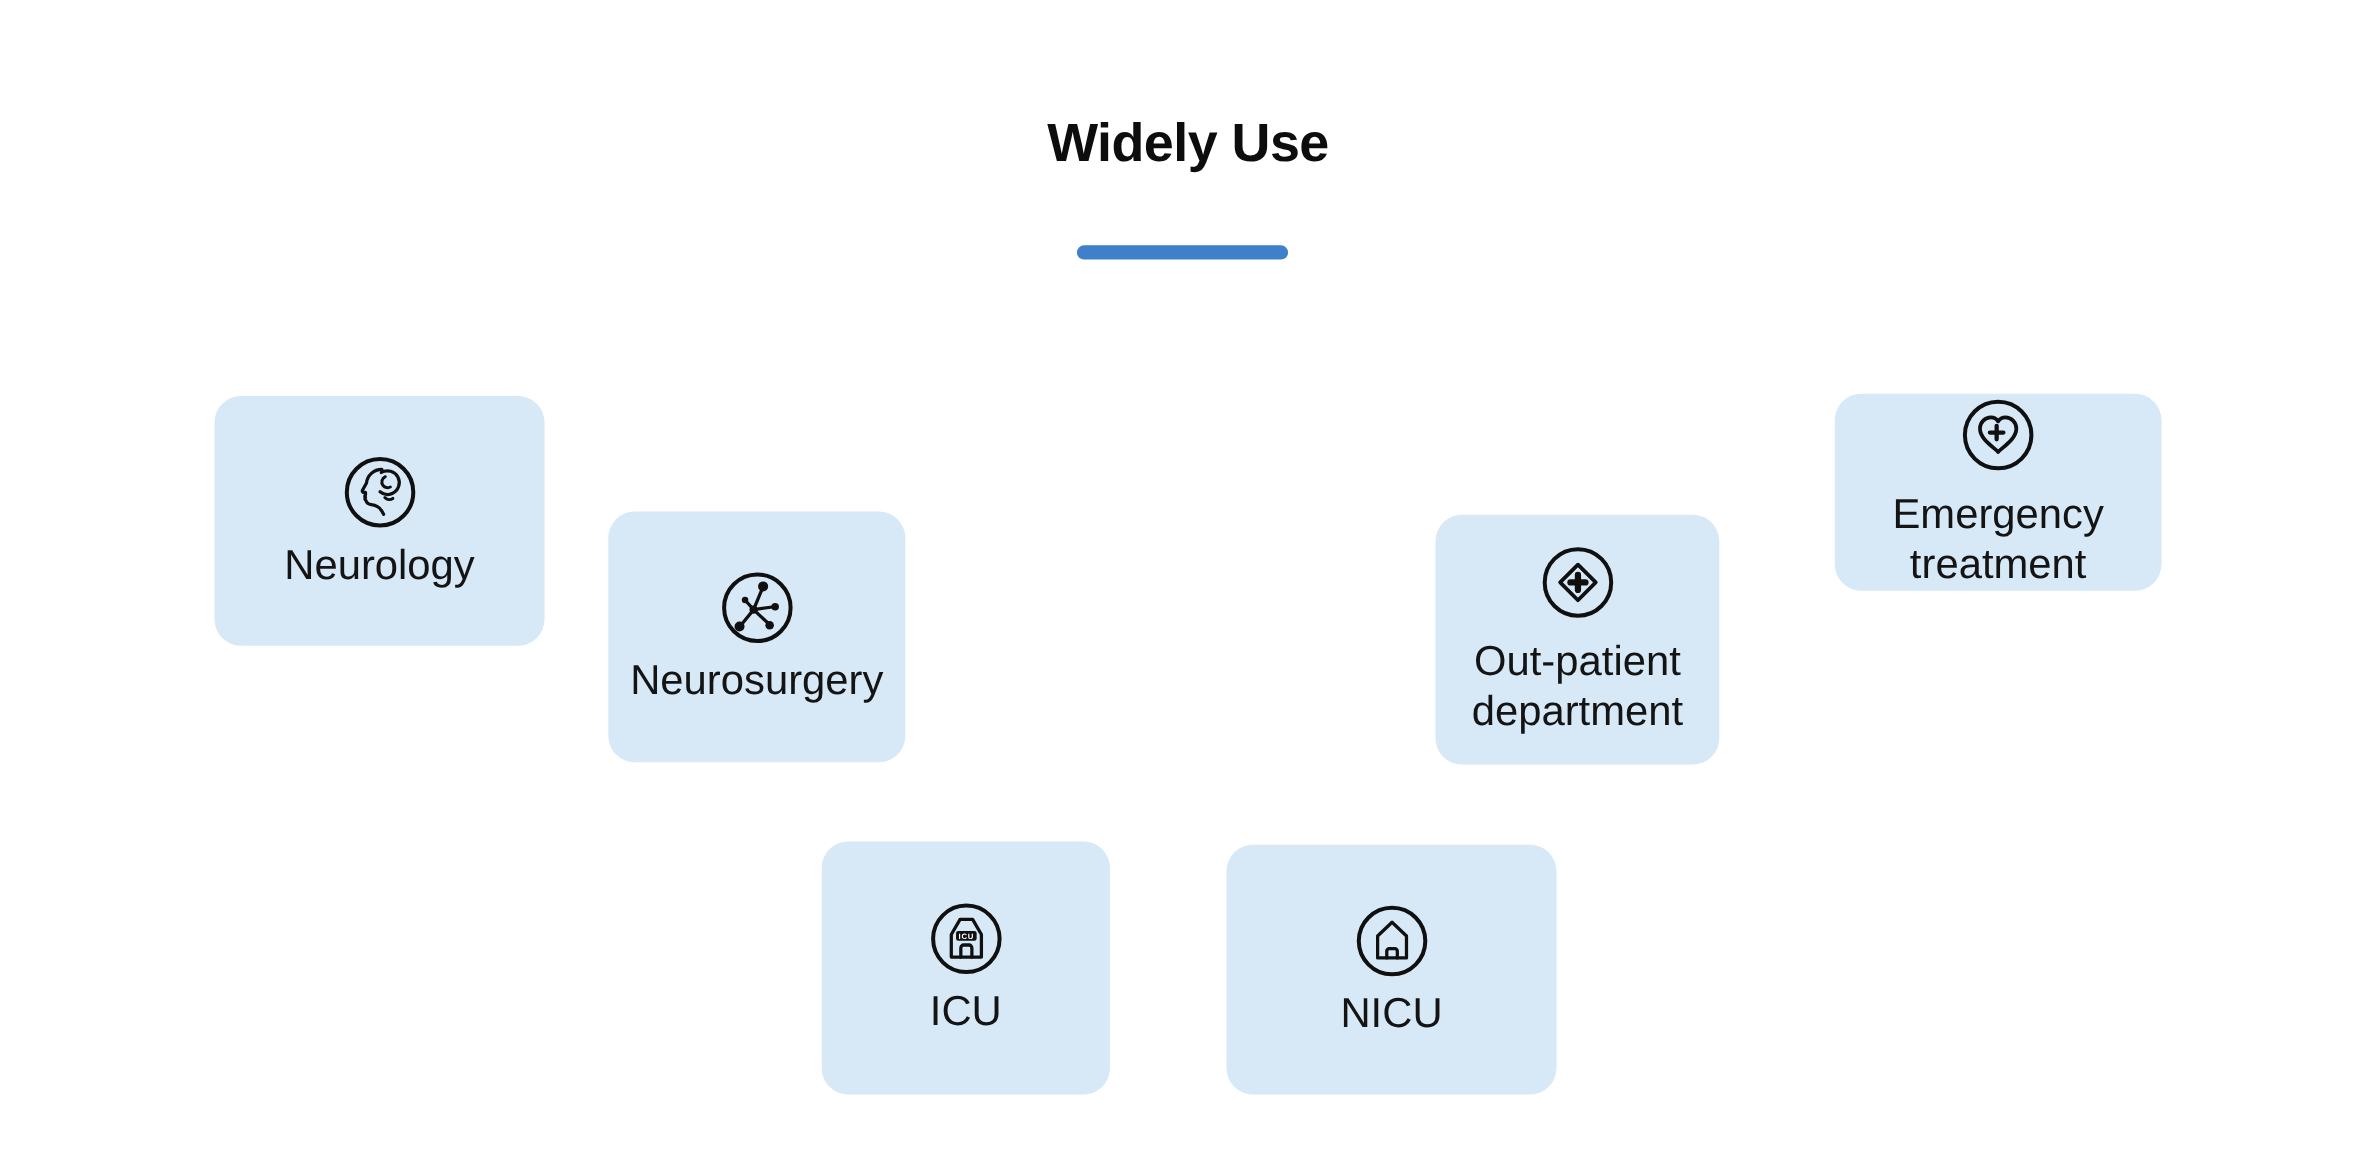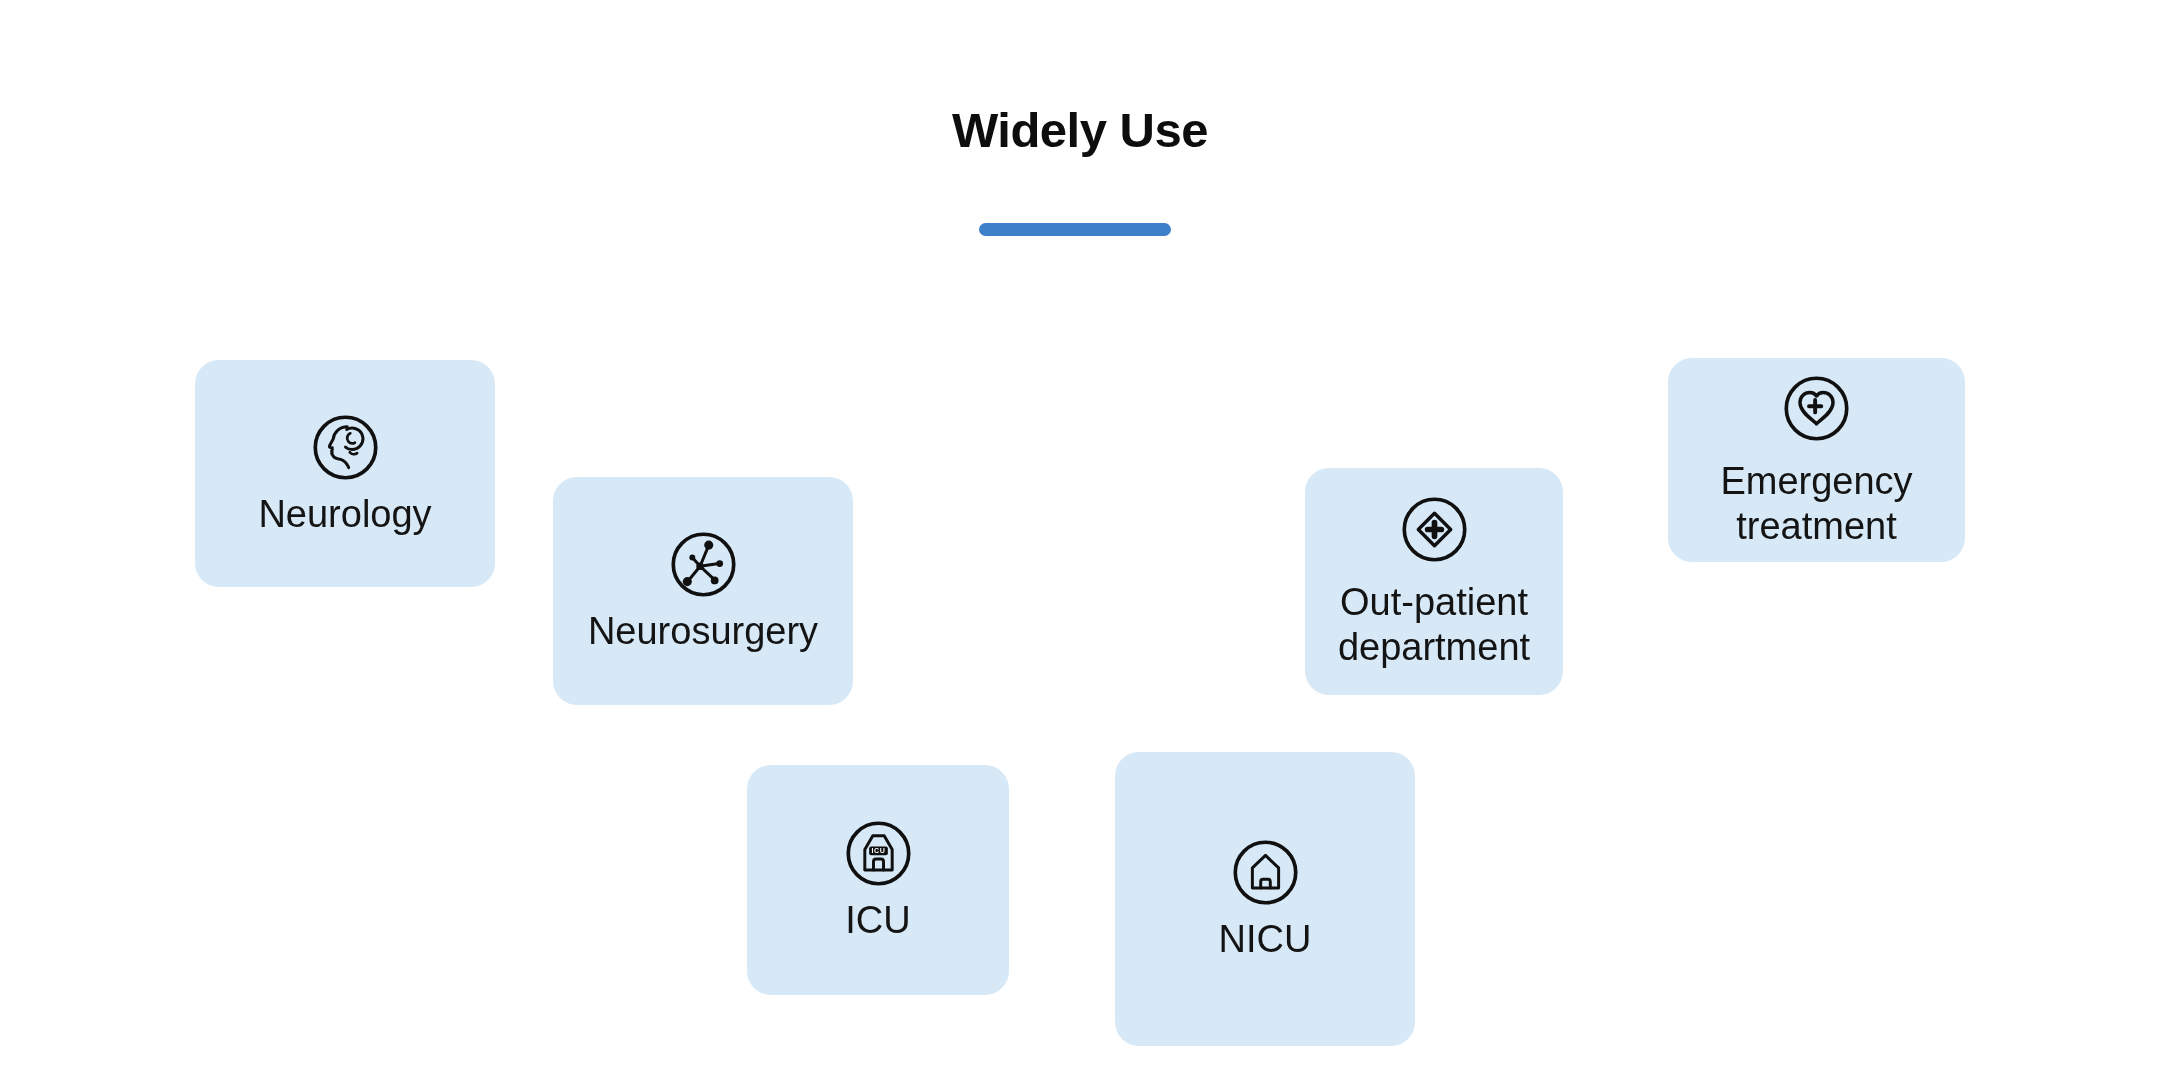--- a/index.html
+++ b/index.html
@@ -66,25 +66,25 @@
   }
   .card-label {
     font-size: 38px;
     line-height: 1.18;
     color: var(--card-text, #141414);
     text-align: center;
     max-width: 272px;
   }
   
   .card-neurology    { left: 195px;  top: 360px; width: 300px; height: 227px; }
-  .card-neurosurgery { left: 553px;  top: 477px; width: 300px; height: 228px; }
+  .card-neurosurgery { left: 553px;  top: 465px; width: 270px; height: 228px; }
   .card-icu          { left: 747px;  top: 765px; width: 262px; height: 230px; }
-  .card-nicu         { left: 1115px; top: 752px; width: 300px; height: 294px; }
+  .card-nicu         { left: 1115px; top: 768px; width: 300px; height: 227px; }
   .card-outpatient   { left: 1305px; top: 468px; width: 258px; height: 227px; }
-  .card-emergency    { left: 1668px; top: 358px; width: 297px; height: 204px; }
+  .card-emergency    { left: 1668px; top: 358px; width: 297px; height: 179px; }
 </style>
 </head>
 <body>
 
 <main class="stage">
 
   <h1 class="page-title">Widely Use</h1>
   <div class="title-underline"></div>
 
   <div class="card card-neurology">

